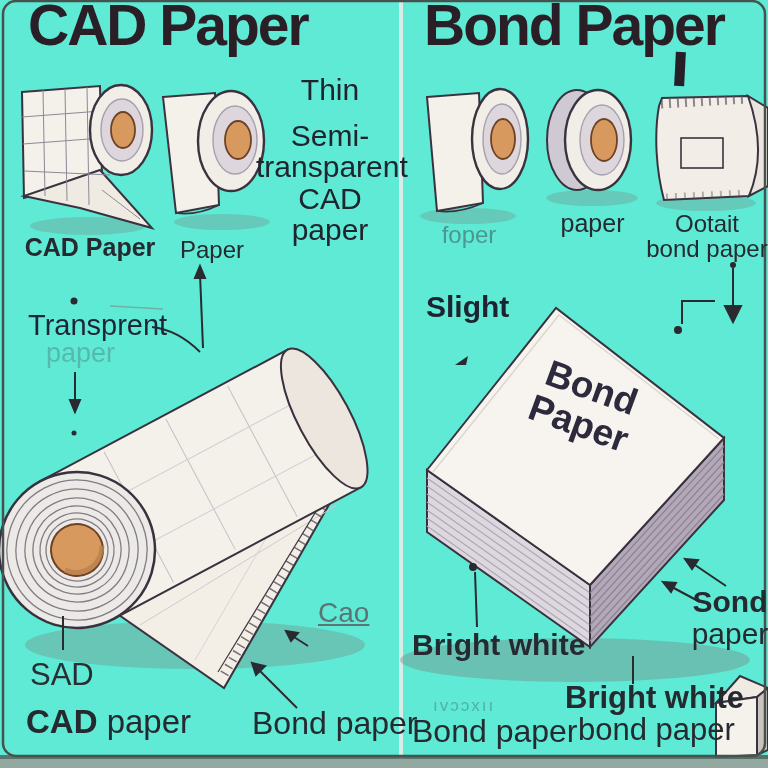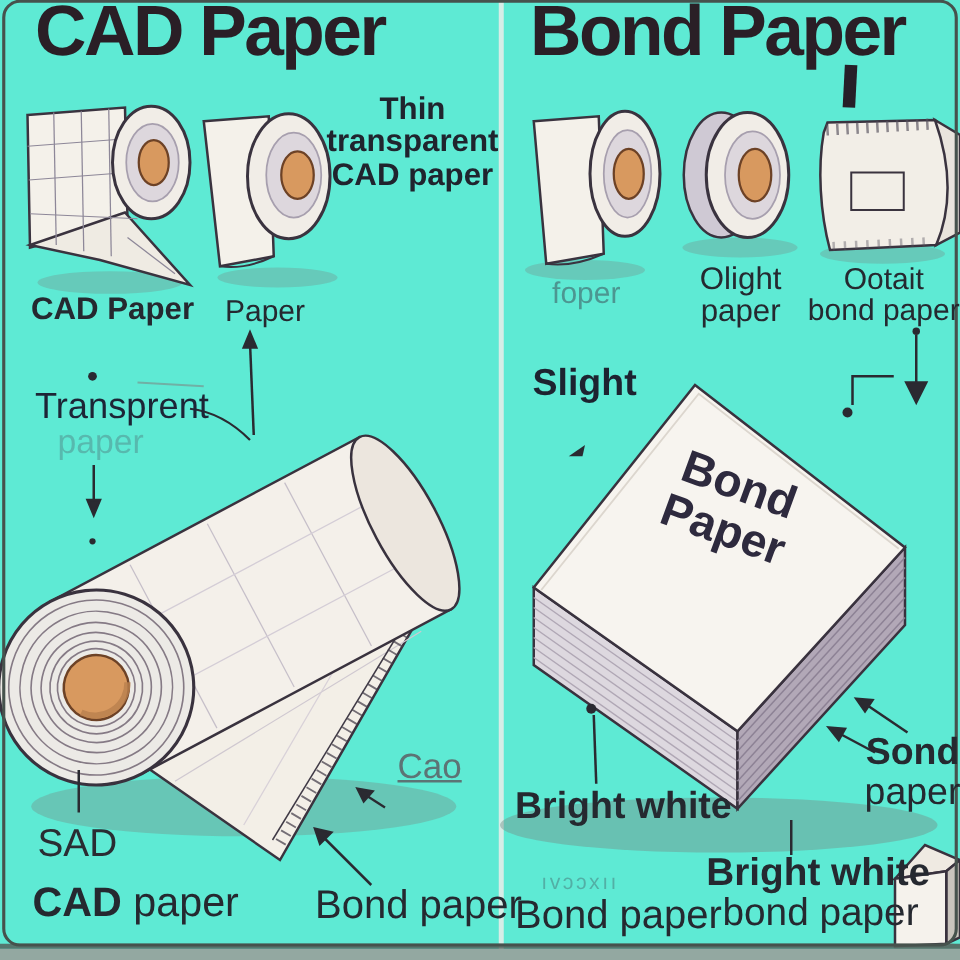--- a/index.html
+++ b/index.html
@@ -180,36 +180,36 @@
     <rect x="0" y="755" width="768" height="4" fill="#55625c" opacity="0.85"></rect>
     <rect x="3" y="1" width="762" height="755" rx="13" fill="none" stroke="#46524d" stroke-width="2.5"></rect>
   </svg>
 
   <div class="lbl title" style="left:28px;top:-4px;">CAD Paper</div>
   <div class="lbl title" style="left:424px;top:-4px;width:360px;">Bond Paper</div>
 
   <div class="lbl ctr" style="left:20px;top:234px;width:140px;font-size:25px;font-weight:600;">CAD Paper</div>
   <div class="lbl ctr hand" style="left:172px;top:237px;width:80px;font-size:24px;">Paper</div>
 
-  <div class="lbl ctr hand" style="left:256px;top:74px;width:148px;font-size:25px;color:#20242e;font-weight:bold;">
+  <div class="lbl ctr hand" style="left:256px;top:74px;width:148px;font-size:30px;color:#20242e;">
     <div>Thin</div>
+    <div style="margin-top:14px;">Semi-</div>
     <div>transparent</div>
     <div>CAD paper</div>
   </div>
 
   <div class="lbl hand" style="left:28px;top:310px;font-size:29px;color:#1d2536;">Transprent</div>
   <div class="lbl hand" style="left:46px;top:339px;font-size:27px;color:#4a5560;opacity:0.32;">paper</div>
   <div class="lbl hand" style="left:30px;top:659px;font-size:31px;color:#2a2d33;">SAD</div>
   <div class="lbl" style="left:26px;top:705px;font-size:33px;white-space:pre;"><span style="font-weight:700;">CAD</span><span class="hand"> paper</span></div>
   <div class="lbl hand" style="left:252px;top:707px;font-size:32px;">Bond paper</div>
   <div class="lbl hand" style="left:318px;top:598px;font-size:28px;color:#5c6065;opacity:0.85;text-decoration:underline;">Cao</div>
 
   <div class="lbl ctr hand" style="left:426px;top:222px;width:86px;font-size:24px;color:#3c4450;opacity:0.5;">foper</div>
   <div class="lbl ctr hand" style="left:545px;top:210px;width:95px;font-size:25px;">
-    <div>Olight</div>
     <div>paper</div>
   </div>
   <div class="lbl ctr hand" style="left:644px;top:211px;width:126px;font-size:24px;">
     <div>Ootait</div>
     <div>bond paper</div>
   </div>
 
   <div class="lbl" style="left:426px;top:291px;font-size:30px;font-weight:600;color:#1d2330;">Slight</div>
 
   <div class="lbl ctr" style="left:500px;top:368px;width:170px;font-size:37px;font-weight:600;color:#2e2a3e;line-height:1.02;transform:rotate(20deg);">

